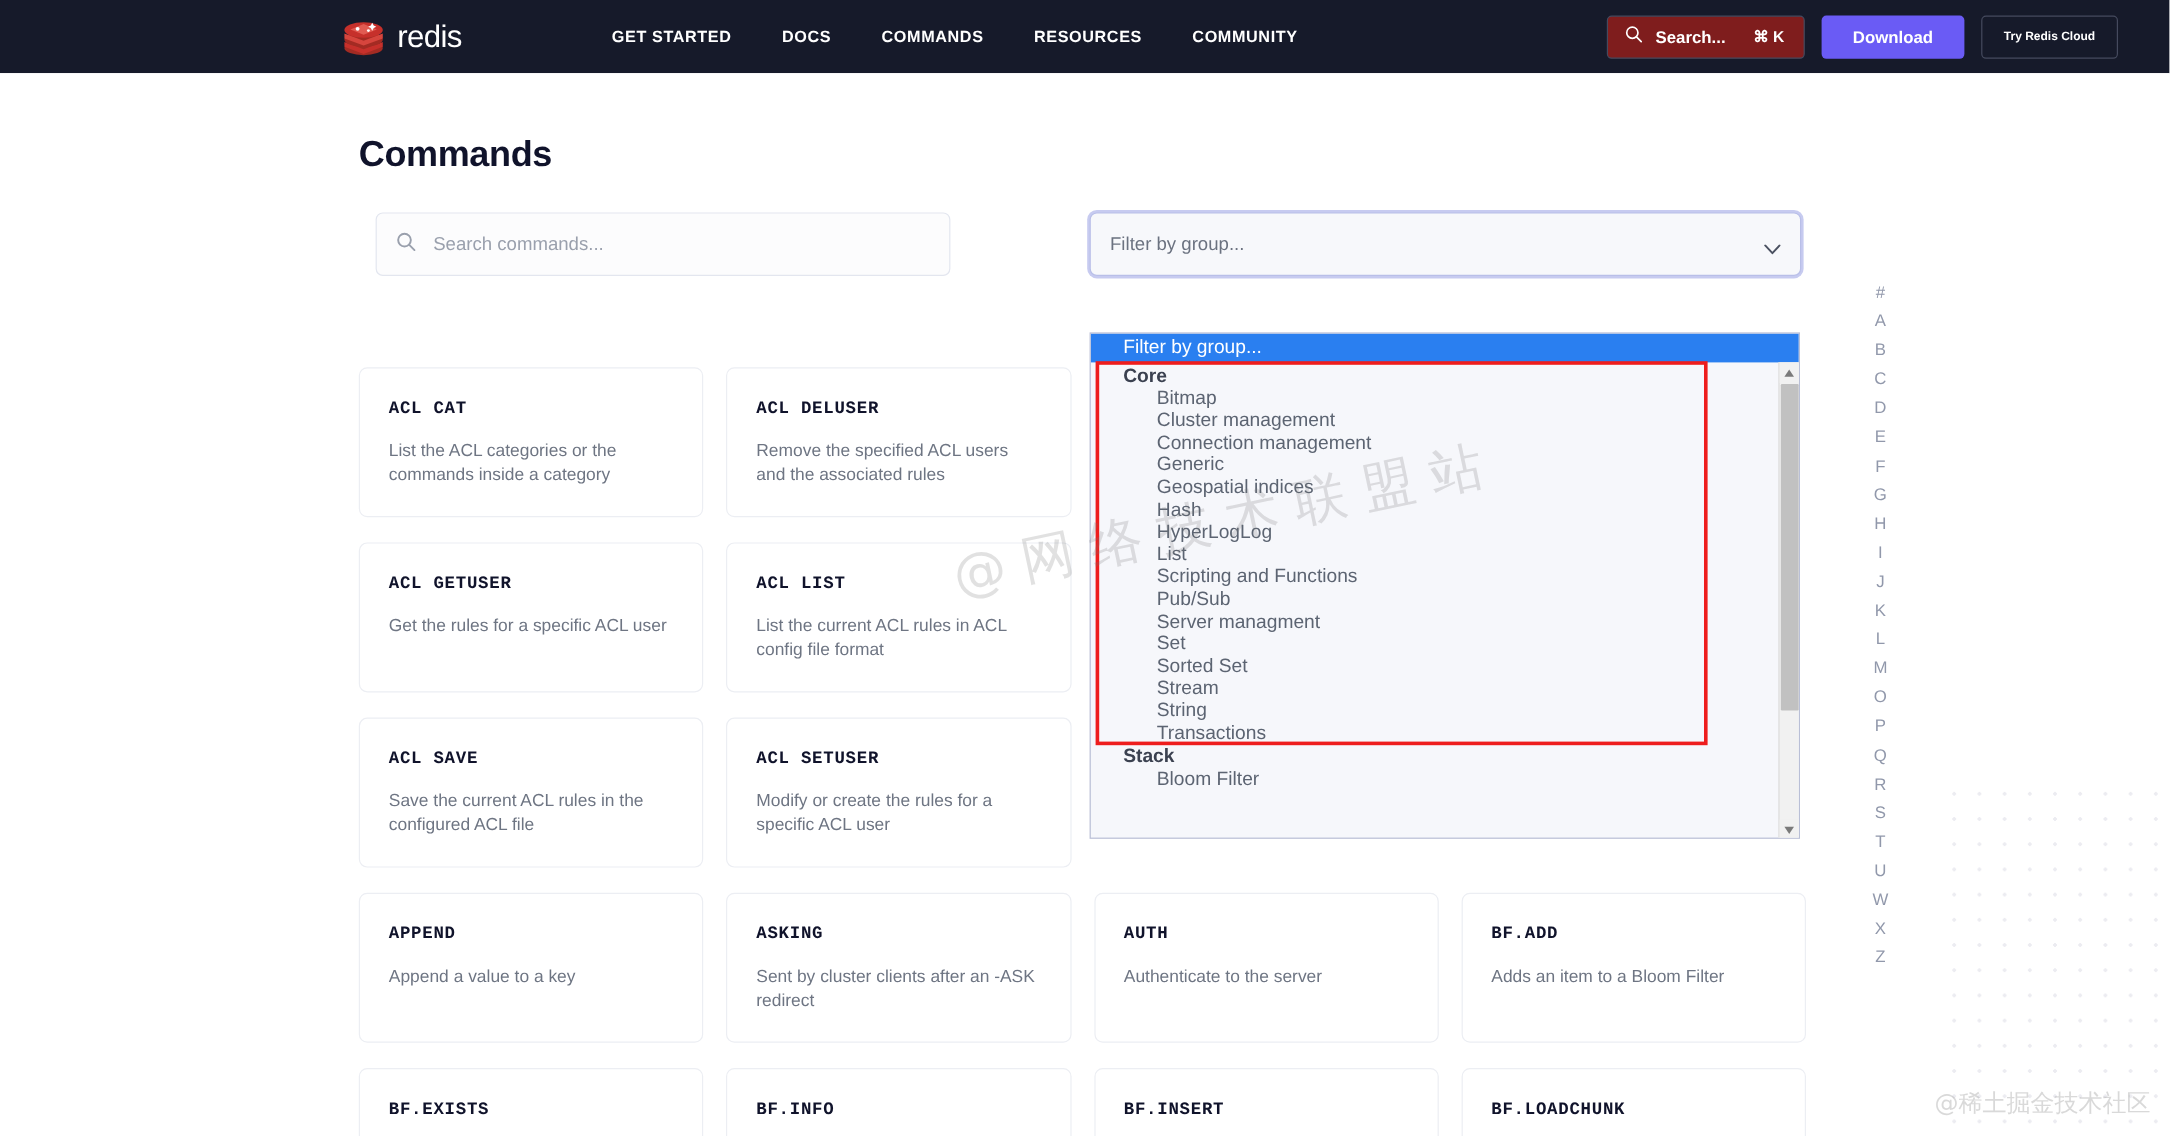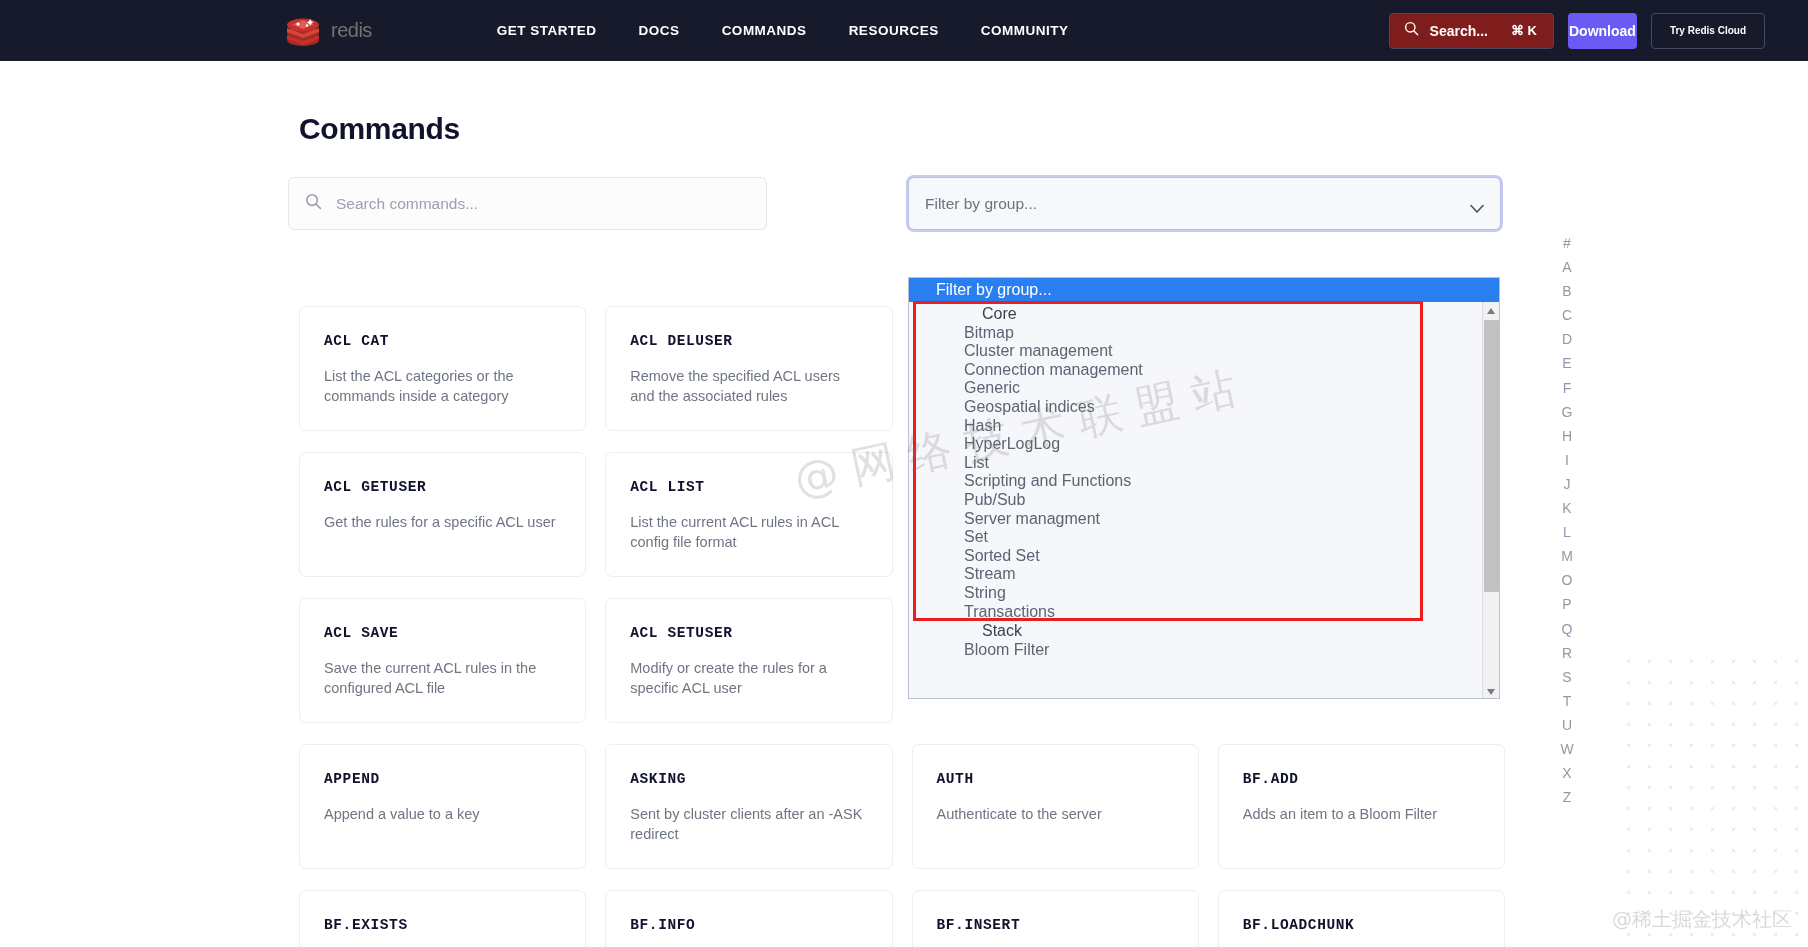--- a/index.html
+++ b/index.html
@@ -18,60 +18,60 @@
     background: #161a2a;
     display: flex; align-items: center;
   }
   .nav-inner {
     position: absolute; left: 285px; top: 0; height: 61px;
     display: flex; align-items: center; width: 1480px;
   }
   .brand { display: flex; align-items: center; gap: 10px; }
   .brand-logo { width: 36px; height: 34px; position: relative; display: block; }
   .brand-word {
-    color: #737373; font-size: 20px; font-weight: 500; letter-spacing: -0.5px;
+    color: #ffffff; font-size: 26px; font-weight: 500; letter-spacing: -0.5px;
     font-family: "Liberation Sans", sans-serif;
   }
   .nav-links { display: flex; gap: 42px; margin-left: 125px; }
   .nav-link {
     color: #ffffff; font-size: 13.5px; font-weight: bold; letter-spacing: 0.5px;
     text-decoration: none; white-space: nowrap; cursor: pointer;
   }
   .nav-right { display: flex; align-items: center; gap: 14px; margin-left: auto; }
   .search-pill {
     display: flex; align-items: center; gap: 11px;
     border: 1px solid #454a5e; border-radius: 4px;
     height: 36px; padding: 0 16px 0 14px; cursor: pointer;
     background: #7f1d1d;
   }
   .search-pill .stext { color: #ffffff; font-size: 14px; font-weight: bold; }
   .search-pill .skbd { color: #ffffff; font-size: 13px; font-weight: bold; margin-left: 12px; }
   .btn-download {
     background: #6a5bf5; color: #fff; font-size: 14px; font-weight: bold;
-    border: none; border-radius: 4px; height: 36px; padding: 0 1px; cursor: pointer;
+    border: none; border-radius: 4px; height: 36px; padding: 0 26px; cursor: pointer;
     font-family: "Liberation Sans", sans-serif;
   }
   .btn-trycloud {
     background: transparent; color: #fff; font-size: 10px; font-weight: bold;
     border: 1px solid #454a5e; border-radius: 4px; height: 36px; padding: 0 18px; cursor: pointer;
     font-family: "Liberation Sans", sans-serif;
   }
 
   
   .page { position: absolute; top: 61px; left: 0; width: 1808px; height: 886px; background: #fff; }
 
   .page-title {
     position: absolute; left: 299px; top: 51px;
     font-size: 30px; font-weight: bold; color: #10132b;
     letter-spacing: -0.3px;
   }
 
   
   .cmd-search {
-    position: absolute; left: 288px; top: 116px;
+    position: absolute; left: 313px; top: 116px;
     width: 479px; height: 53px;
     border: 1px solid #e3e6ef; border-radius: 6px;
     background: #fcfcfd;
     display: flex; align-items: center; padding: 0 16px; gap: 14px;
   }
   .cmd-search input {
     border: none; outline: none; background: transparent;
     font-size: 15.5px; color: #6b7280; width: 100%;
     font-family: "Liberation Sans", sans-serif;
   }
@@ -104,22 +104,22 @@
   .dd-selected {
     height: 24px; background: #2a7ff0; color: #fff;
     display: flex; align-items: center; padding-left: 27px;
     font-size: 16px; cursor: pointer;
   }
   .dd-scrollarea {
     position: relative; height: 398px; overflow: hidden;
     padding-left: 27px; padding-top: 2px;
   }
   .dd-group {
-    font-size: 16px; font-weight: normal; color: #3b4150;
-    line-height: 18.6px; margin-top: 1px; margin-left: 46px;
+    font-size: 16px; font-weight: bold; color: #3b4150;
+    line-height: 18.6px; margin-top: 1px;
   }
   .dd-item {
     font-size: 16px; color: #5c6472; line-height: 18.6px;
     padding-left: 28px; cursor: pointer;
   }
   
   .red-box {
     position: absolute; left: 913px; top: 240px;
     width: 510px; height: 320px;
     border: 3px solid #ee1d1d; z-index: 55; pointer-events: none;

